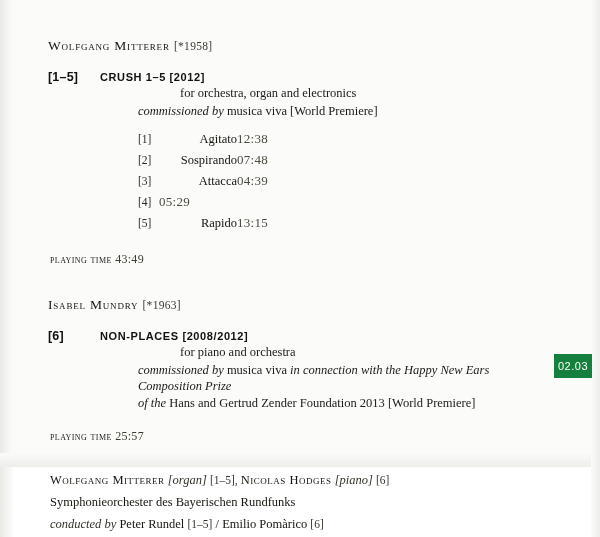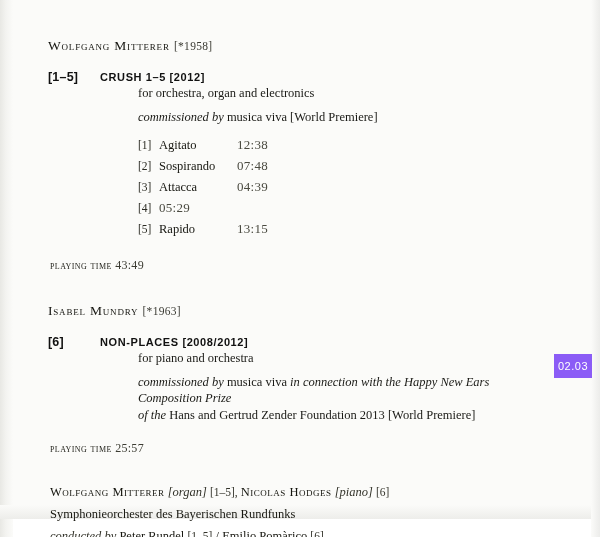--- a/index.html
+++ b/index.html
@@ -12,21 +12,21 @@
     background: #ffffff;
     font-family: "Liberation Serif", serif;
     color: #1a1a1a;
     overflow: hidden;
     position: relative;
   }
   .page {
     position: absolute;
     left: 0; top: 0;
     width: 600px;
-    height: 519px;
+    height: 467px;
     background: #fbfbf9;
     box-sizing: border-box;
   }
   
   .edge-left {
     position: absolute;
     left: 0; top: 0;
     width: 13px; height: 537px;
     background: linear-gradient(to right, #e8e8e4 0%, #f3f3f0 45%, #fbfbf9 100%);
   }
@@ -95,25 +95,26 @@
     color: #111;
   }
 
   .indent {
     margin-left: 90px;
   }
   .scoring {
     font-size: 12.5px;
     color: #1a1a16;
     margin-top: 1px;
+    margin-left: 42px;
   }
   .commission {
     font-size: 12.5px;
     color: #1a1a16;
-    margin-top: 8px;
+    margin-top: 2px;
     line-height: 1.32;
   }
   .commission i, .ital {
     font-style: italic;
   }
 
   
   .movements {
     margin-top: 8px;
     margin-left: 90px;
@@ -126,20 +127,21 @@
     color: #15150f;
   }
   .mvt-idx {
     width: 21px;
     flex: 0 0 21px;
     font-size: 11.5px;
     color: #2a2a22;
   }
   .mvt-title {
     min-width: 78px;
+    text-align: right;
   }
   .mvt-dur {
     font-size: 13px;
     color: #4a4a40;
     letter-spacing: 0.3px;
   }
 
   .playing-time {
     margin-top: 18px;
     margin-left: 2px;
@@ -181,21 +183,21 @@
     color: #33332a;
   }
 
   
   .page-tab {
     position: absolute;
     right: 8px;
     top: 354px;
     width: 38px;
     height: 24px;
-    background: #8b5cf6;
+    background: #15803d;
     color: #ffffff;
     font-family: "Liberation Sans", sans-serif;
     font-size: 11px;
     letter-spacing: 0.5px;
     display: flex;
     align-items: center;
     justify-content: center;
   }
 </style>
 </head>

